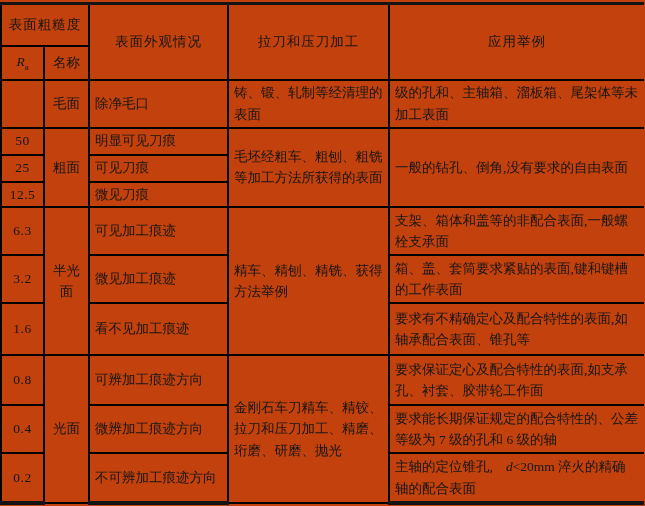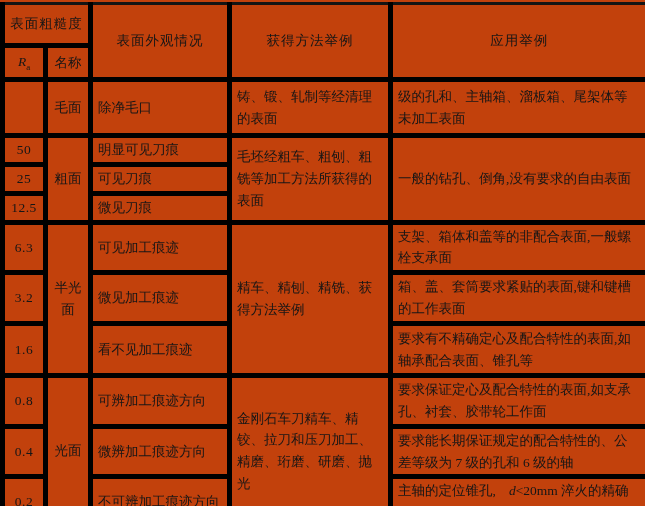--- a/index.html
+++ b/index.html
@@ -17,41 +17,41 @@
     font-family: "Liberation Serif", "DejaVu Serif", serif;
   }
   table.rtable {
     border-collapse: collapse;
     table-layout: fixed;
     width: 643px;
     margin-top: 2px;
     color: #161616;
   }
   table.rtable td {
-    border: 5px solid #000000;
+    border: 2px solid #000000;
     font-size: 13.5px;
     line-height: 1.62;
     padding: 1px 5px;
     vertical-align: middle;
     overflow: hidden;
     word-break: break-all;
   }
   
   table.rtable tr.row-h1 td { border-top: 3px solid #141414; }
   table.rtable tr.row-b3 td { border-bottom: 4px solid #141414; }
   table.rtable td.lastcol { border-right: none; }
   
   table.rtable tr.sep td { border-top: 2px solid #161616; }
   .c { text-align: center; padding: 1px 2px; }
   .num { text-align: center; padding: 1px 2px; letter-spacing: 0.5px; }
   .hdr { text-align: center; letter-spacing: 1px; }
   .tight { padding: 1px 3px; }
   .row-h1 { height: 42px; }
   .row-h2 { height: 34px; }
-  .row-mao { height: 56px; }
+  .row-mao { height: 48px; }
   .row-s  { height: 27px; padding-left: 8px; }
   .row-xs { height: 22px; }
   .row-m  { height: 48px; }
   .row-l  { height: 52px; }
   .row-b1 { height: 50px; }
   .row-b2 { height: 48px; }
   .row-b3 { height: 50px; padding-left: 12px; }
   .ra-sym { font-style: italic; }
   sub.ra-sub { font-size: 9px; }
   .d-var { font-style: italic; margin-left: 13px; }
@@ -66,21 +66,21 @@
       <col style="width:45px">
       <col style="width:139px">
       <col style="width:161px">
       <col style="width:255px">
     </colgroup>
     <tbody>
 
       <tr class="row-h1">
         <td colspan="2" class="hdr">表面粗糙度</td>
         <td rowspan="2" class="hdr">表面外观情况</td>
-        <td rowspan="2" class="hdr">获得方法举例</td>
+        <td rowspan="2" class="hdr">拉刀和压刀加工</td>
         <td rowspan="2" class="hdr lastcol">应用举例</td>
       </tr>
 
       <tr class="row-h2">
         <td class="c"><span class="ra-sym">R</span><sub class="ra-sub">a</sub></td>
         <td class="c">名称</td>
       </tr>
 
       <tr class="row-mao sep">
         <td class="num"></td>

